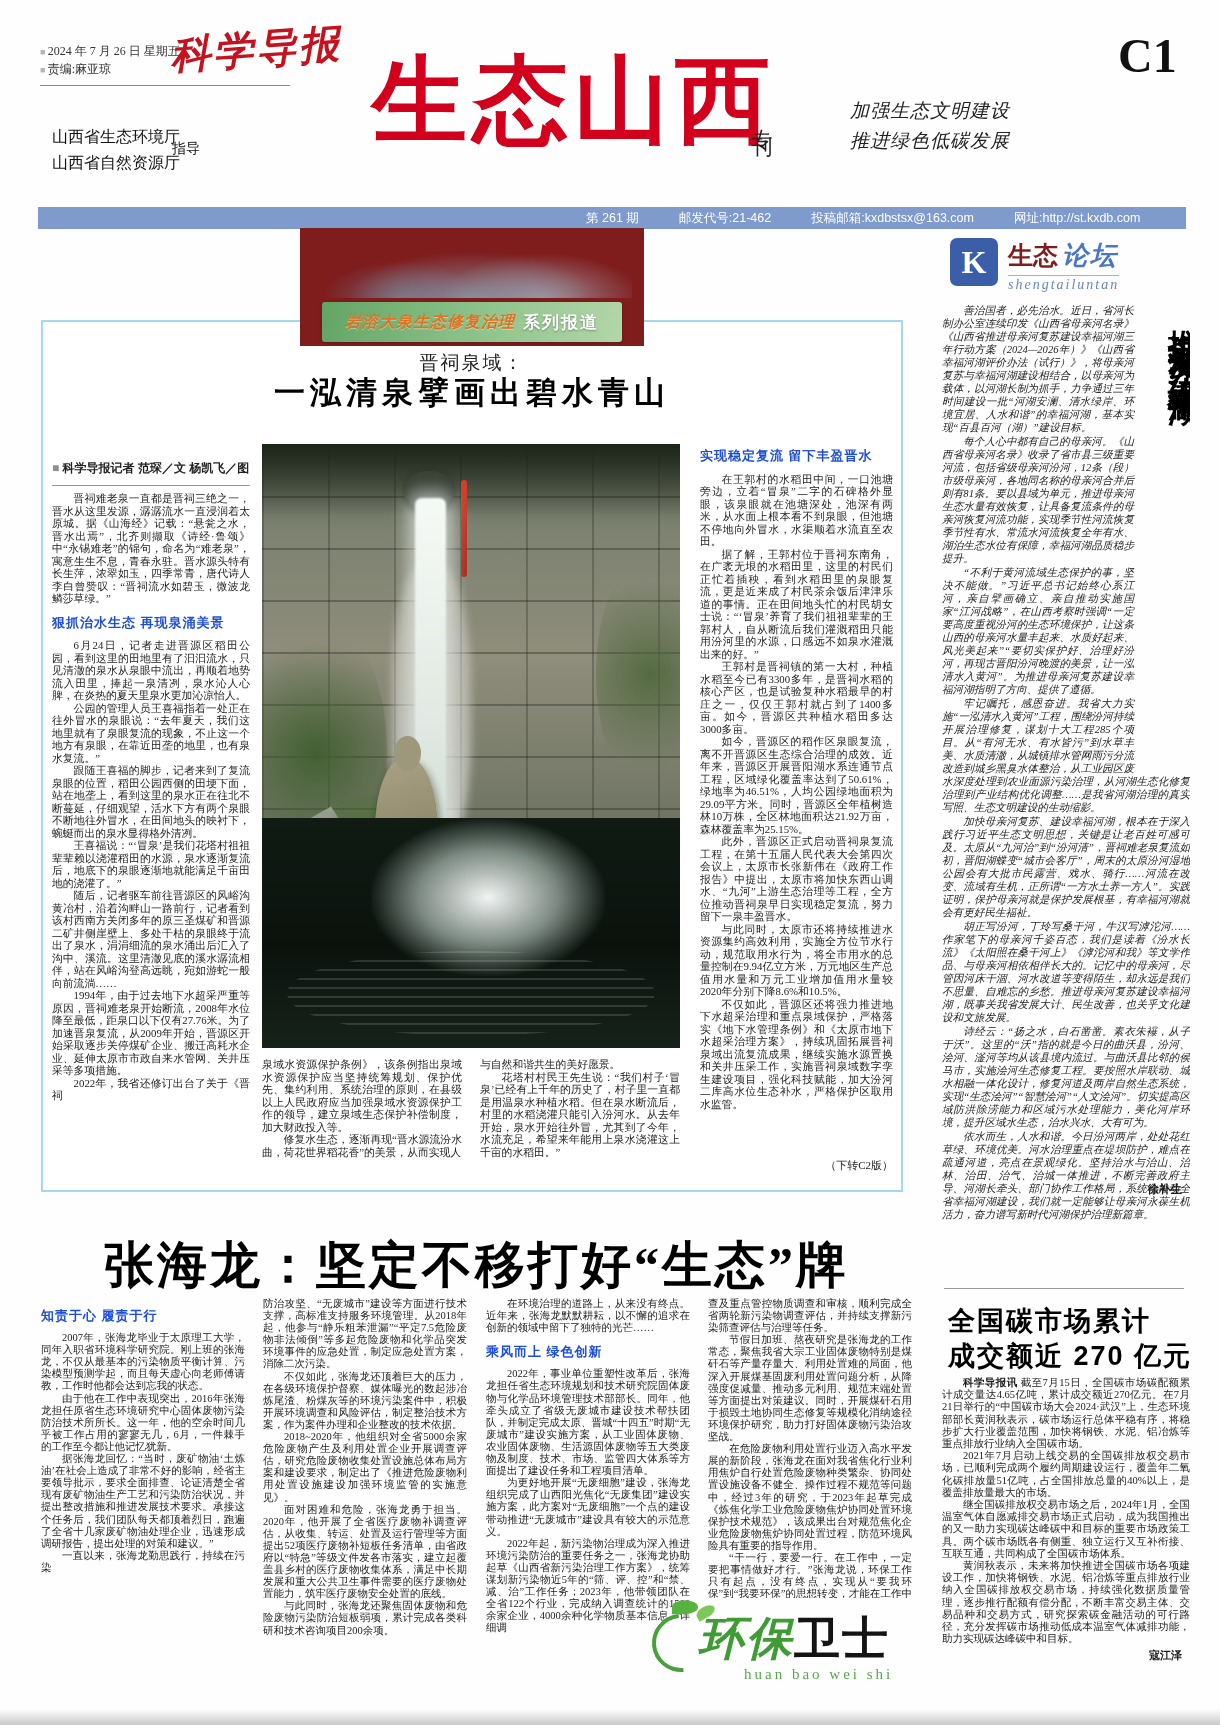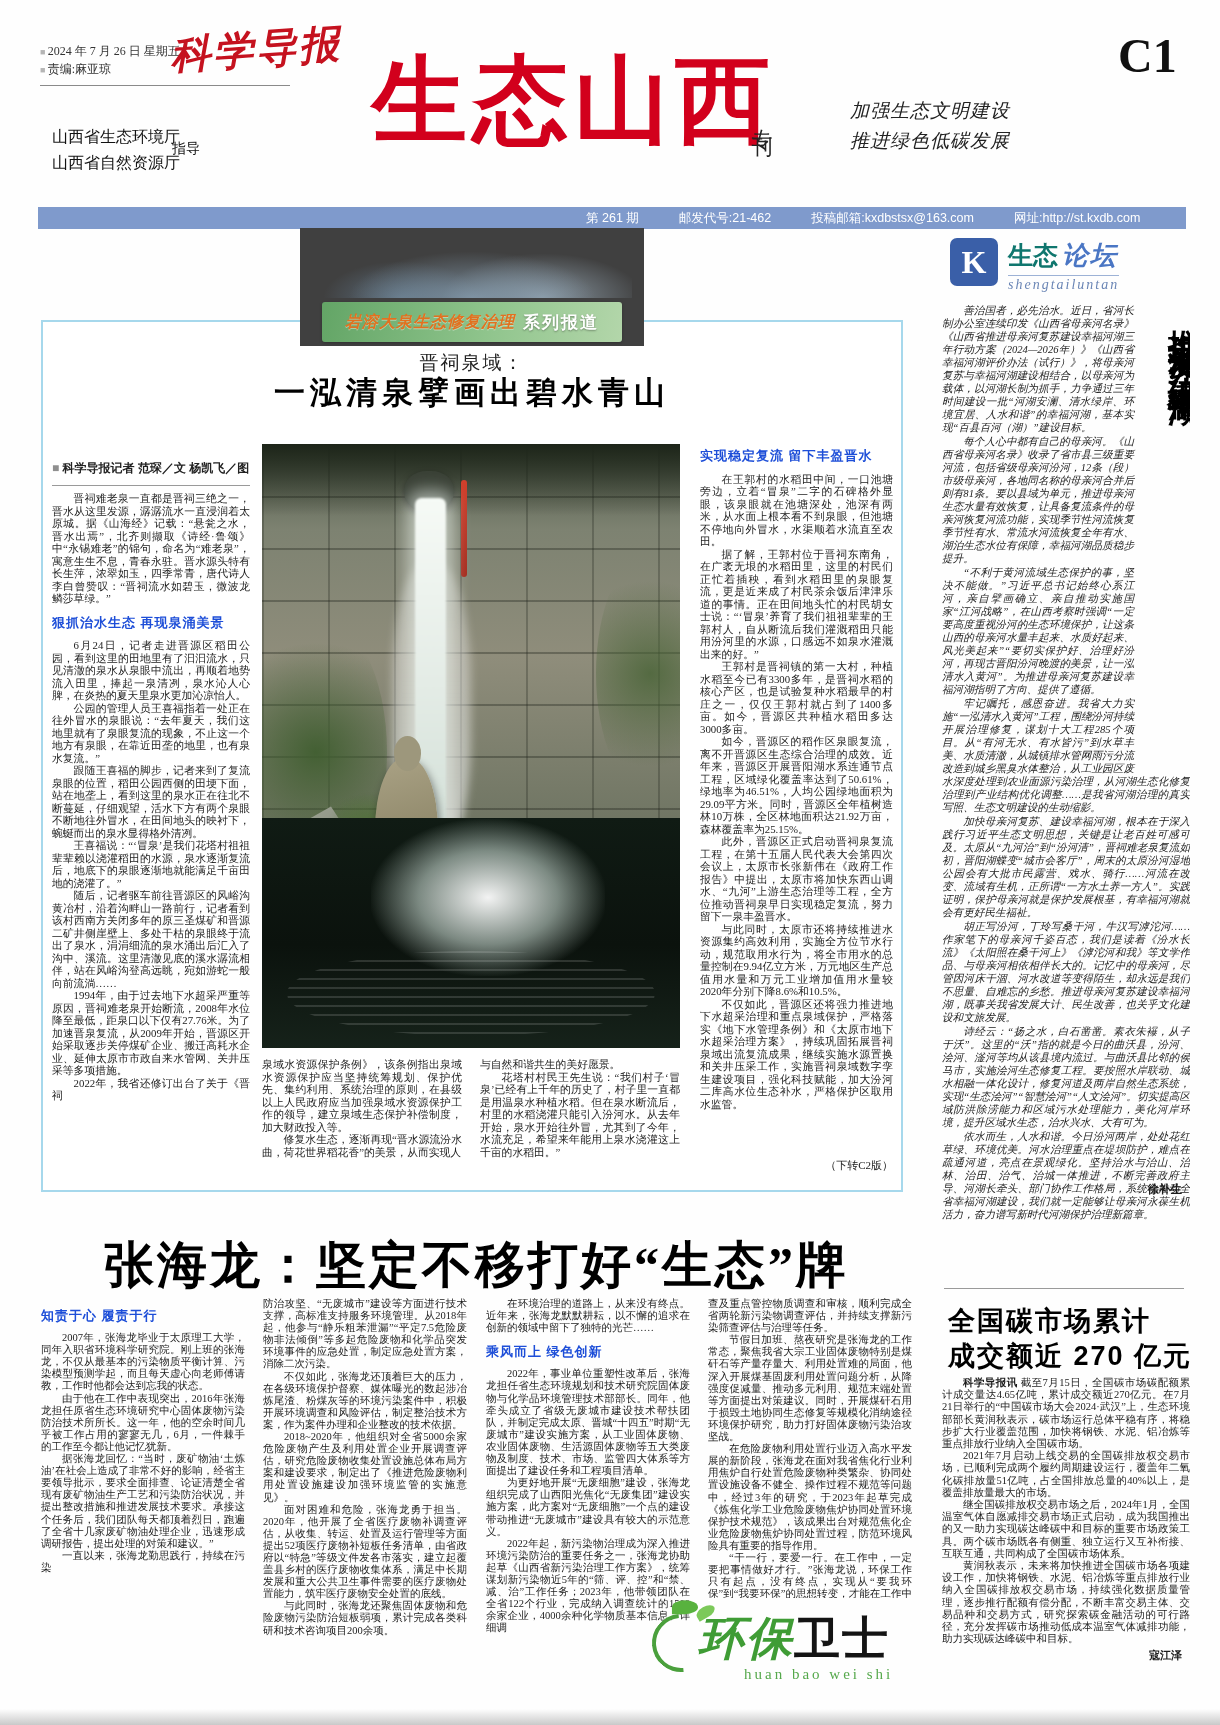--- a/index.html
+++ b/index.html
@@ -17,21 +17,21 @@
   .orgs{left:52px;top:124px;font-size:16px;line-height:1.6;color:#111;}
   .org-role{left:172px;top:140px;font-size:14px;color:#111;}
   .edition-title{left:372px;top:52px;font-size:95px;font-weight:900;color:#d2001c;letter-spacing:6px;line-height:1.05;}
   .edition-suffix{left:748px;top:112px;writing-mode:vertical-rl;font-size:21px;letter-spacing:8px;color:#222;}
   .slogan{left:850px;top:96px;font-size:19px;font-style:italic;line-height:1.6;color:#222;letter-spacing:1px;}
   .page-no{left:1118px;top:28px;font-size:48px;font-weight:bold;color:#111;}
   .infobar{left:38px;top:207px;width:1148px;height:22px;background:#7f9acc;color:#fff;font-size:12.5px;
            display:flex;align-items:center;gap:40px;padding-left:548px;box-sizing:border-box;}
   
   .main-box{left:41px;top:320px;width:862px;height:872px;border:2px solid #a6d8ec;box-sizing:border-box;background:#fff;}
-  .series-wrap{left:300px;top:228px;width:344px;height:118px;background:#404040;}
+  .series-wrap{left:300px;top:228px;width:344px;height:118px;background:#7f1d1d;}
   .series-mountain{position:absolute;left:12px;top:0;width:320px;height:70px;
      background:radial-gradient(55% 95% at 50% 100%,rgba(140,165,185,.75) 0%,rgba(140,165,185,0) 70%),
                 radial-gradient(35% 75% at 28% 100%,rgba(110,140,165,.6),transparent 70%),
                 radial-gradient(42% 85% at 72% 100%,rgba(170,190,205,.7),transparent 75%);}
   .series-banner{position:absolute;left:22px;bottom:4px;width:300px;height:40px;border-radius:3px;
      background:linear-gradient(100deg,#63a566,#8fc48c 55%,#b3d6aa);display:flex;align-items:center;
      justify-content:center;gap:8px;box-shadow:0 1px 3px rgba(0,0,0,.25);}
   .series-script{color:#e2711f;font-weight:bold;font-style:italic;font-size:16px;letter-spacing:1px;
      text-shadow:0 1px 0 rgba(255,255,255,.4);}
   .series-label{color:#fff;font-weight:bold;font-size:17px;letter-spacing:2px;text-shadow:0 1px 2px rgba(0,0,0,.35);}
@@ -82,21 +82,21 @@
      background:linear-gradient(180deg,#101b14,#0b120d 55%,#16221a);}
   .ph-splash{position:absolute;left:26%;bottom:12%;width:56%;height:26%;
      background:radial-gradient(ellipse at 50% 50%,rgba(255,255,255,.95) 0%,rgba(215,233,224,.55) 42%,rgba(215,233,224,0) 72%);}
   .ph-ripple{position:absolute;left:6%;bottom:2%;width:88%;height:14%;opacity:.5;
      background:repeating-linear-gradient(180deg,rgba(255,255,255,.28) 0 2px,transparent 2px 9px);border-radius:50%;}
   
   .forum-logo{left:950px;top:238px;display:flex;align-items:flex-start;gap:10px;}
   .k-box{width:48px;height:48px;background:#3a5fa8;border-radius:7px;color:#fff;display:flex;
          align-items:center;justify-content:center;font-size:32px;font-weight:bold;}
   .forum-name-row{display:flex;align-items:baseline;gap:4px;}
-  .forum-name1{font-family:"Liberation Sans","DejaVu Sans",sans-serif;font-weight:900;font-size:25px;color:#0f766e;}
+  .forum-name1{font-family:"Liberation Sans","DejaVu Sans",sans-serif;font-weight:900;font-size:25px;color:#7f1d1d;}
   .forum-name2{font-size:26px;font-weight:bold;font-style:italic;color:#4a76c4;letter-spacing:2px;}
   .forum-pinyin{font-style:italic;font-size:14px;color:#6a85b5;letter-spacing:2px;border-top:1px solid #9db2d6;
                 margin-top:2px;padding-top:1px;}
   .sidebar-body{left:942px;top:304px;width:248px;height:950px;font-size:10.6px;line-height:13px;
                 font-style:italic;overflow:hidden;color:#222;}
   .sidebar-body p{margin-bottom:1px;}
   .vtitle{float:right;width:46px;height:458px;margin:2px 0 10px 10px;writing-mode:vertical-rl;
           font-style:normal;font-weight:900;font-size:30px;letter-spacing:4px;color:#000;
           font-family:"Liberation Serif","DejaVu Serif",serif;}
   .vtitle .vt2{margin-top:18px;}

